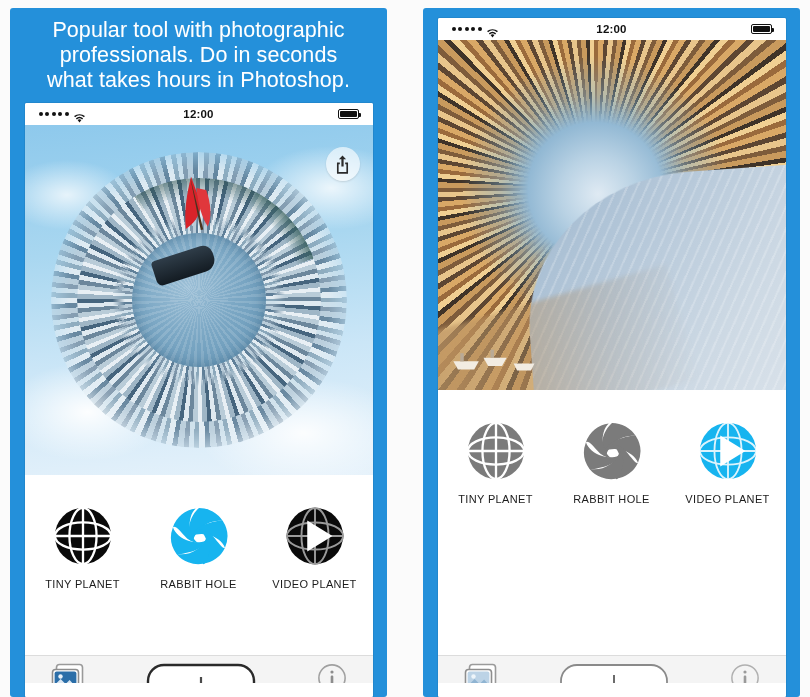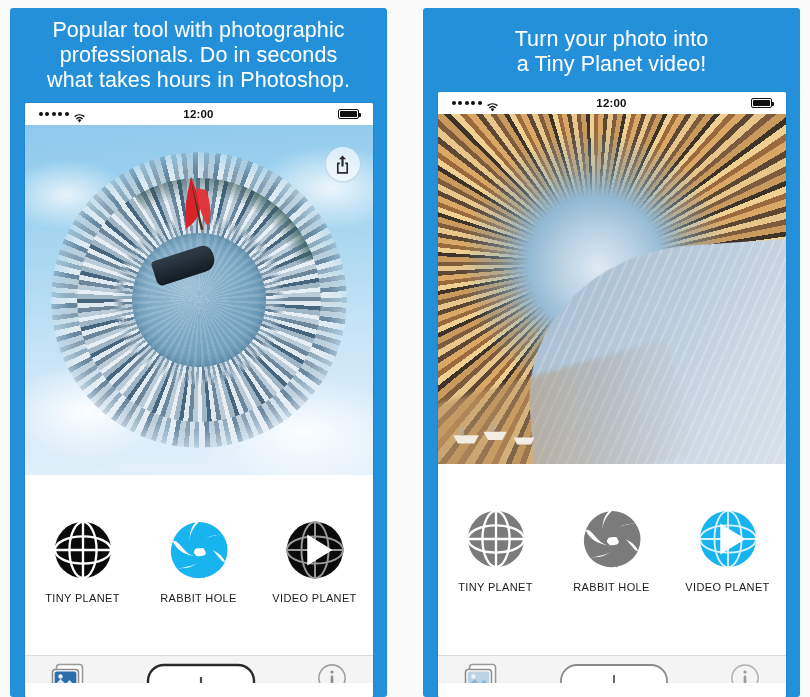--- a/index.html
+++ b/index.html
@@ -205,21 +205,21 @@
     position:absolute;right:13px;top:22px;
     width:34px;height:34px;border-radius:50%;
     background:rgba(255,255,255,.62);
     display:flex;align-items:center;justify-content:center;
     box-shadow:0 1px 2px rgba(0,0,0,.12);
   }
 
   
   .modes{
     background:#fff;
-    padding:44px 0 0 0;
+    padding:30px 0 0 0;
     display:flex;
     justify-content:space-around;
     align-items:flex-start;
     flex:1 1 auto;
   }
   .mode{
     width:104px;
     display:flex;flex-direction:column;align-items:center;gap:11px;
     cursor:pointer;
   }
@@ -373,22 +373,20 @@
             <rect x="14.6" y="13.4" width="2.8" height="11" rx="1.2" fill="#8d8d8d"></rect>
           </svg>
         </div>
       </div>
 
       <div class="bottom-cut"></div>
     </div>
   </section>
 
   <section class="panel">
-    <h1 class="headline two">Turn your photo into
-a Tiny Planet video!</h1>
 
     <div class="phone">
 
       <div class="statusbar">
         <div class="sb-left">
           <span class="dots">
             <i></i>
               <i></i>
               <i></i>
               <i></i>

